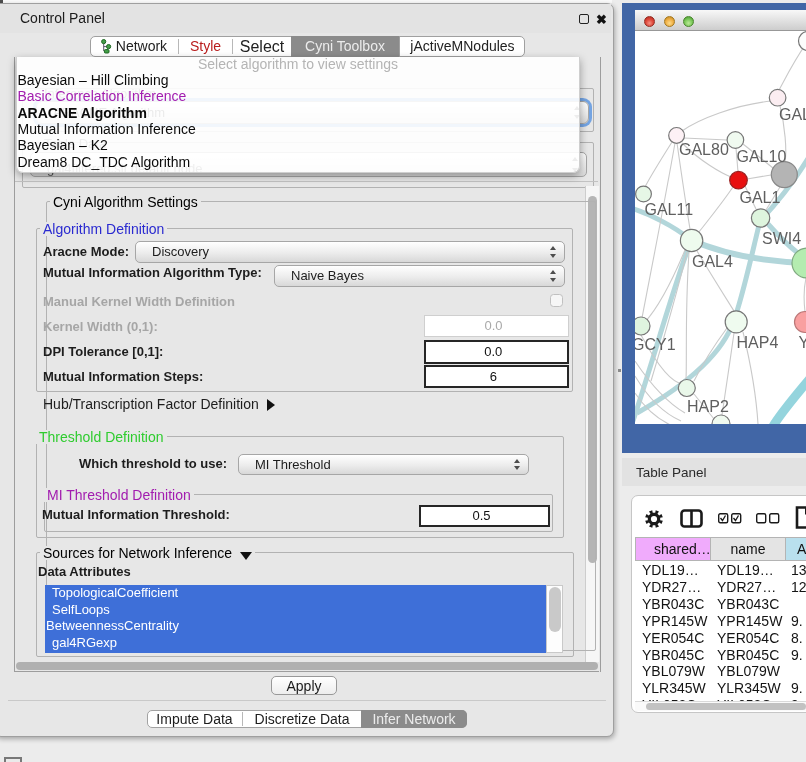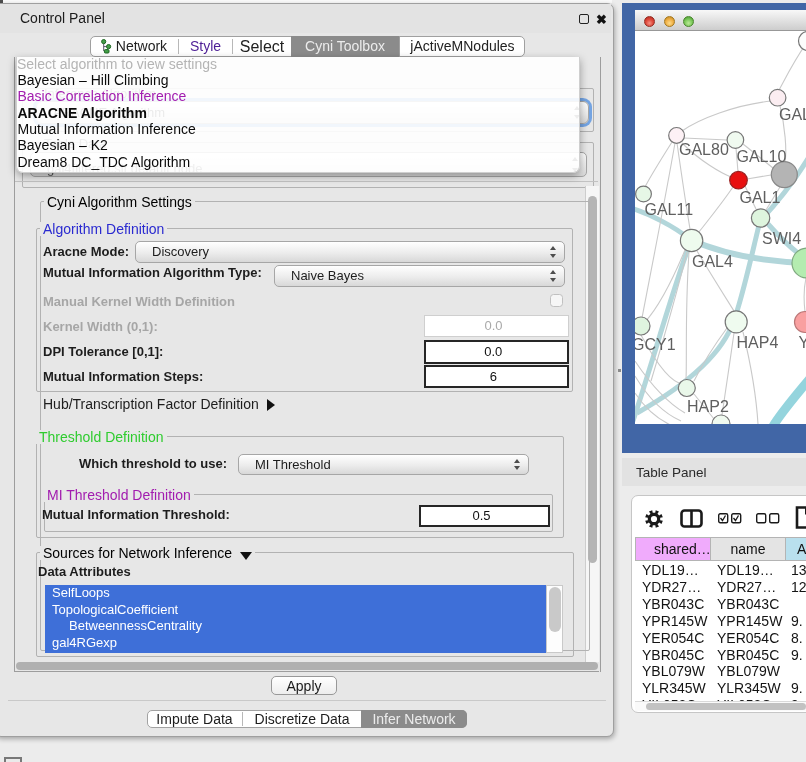--- a/index.html
+++ b/index.html
@@ -50,21 +50,21 @@
 <div class="abs" style="left:44px;top:136px;font-size:13px;color:#4a4a4a">Table Data</div>
 <div class="combo" style="left:30px;top:152px;width:557px;height:25px;line-height:31px;color:#555">gal4filtered.sif default node<span class="arr">
       <i class="u"></i>
       <i class="d"></i>
     </span></div>
 <div class="line" style="left:15px;top:181px;width:583px;height:1px;background:#c2c2c2"></div>
 
 <div class="abs" style="left:585px;top:186px;width:14px;height:476px;background:#f6f6f6;border-left:1px solid #cdcdcd;box-sizing:border-box"></div>
 <div class="abs" style="left:587.5px;top:196px;width:9px;height:367px;background:#b5b5b5;border-radius:4.5px"></div>
 
-<div class="grp" style="left:40px;top:201px;width:550px;height:450px">
+<div class="grp" style="left:46px;top:201px;width:550px;height:450px">
     <span>Cyni Algorithm Settings</span>
   </div>
 <div class="grp" style="left:36px;top:228px;width:536.5px;height:163.5px">
     <span style="color:#2a2ad0">Algorithm Definition</span>
   </div>
 
 <div class="lb" style="left:43px;top:244px">Aracne Mode:</div>
 <div class="combo" style="left:135px;top:241px;width:430px;height:22px;line-height:20px">Discovery<span class="arr">
       <i class="u"></i>
       <i class="d"></i>
@@ -96,23 +96,23 @@
     <span style="color:#a21caf;left:-1px">MI Threshold Definition</span>
   </div>
 <div class="lb" style="left:42px;top:507px">Mutual Information Threshold:</div>
 <div class="tf" style="left:419px;top:505px;width:131px;height:22px;line-height:18px;border-width:2px">0.5</div>
 
 <div class="grp" style="left:36px;top:552px;width:538px;height:105px">
     <span>Sources for Network Inference&nbsp; <i style="display:inline-block;width:0;height:0;border-left:6.5px solid transparent;border-right:6.5px solid transparent;border-top:8px solid #111;vertical-align:-2px"></i></span>
   </div>
 <div class="lb" style="left:38px;top:564px">Data Attributes</div>
 <div class="abs" style="left:45px;top:585px;width:501px;height:68px;background:#3e6fd8;color:#fff;font-size:13px;overflow:hidden" id="dlist">
+    <div style="padding-left:7px;height:16.6px;line-height:16.6px">TopologicalCoefficient</div>
     <div style="padding-left:7px;height:16.6px;line-height:16.6px">SelfLoops</div>
-    <div style="padding-left:7px;height:16.6px;line-height:16.6px">TopologicalCoefficient</div>
-    <div style="padding-left:24px;height:16.6px;line-height:16.6px">BetweennessCentrality</div>
+    <div style="padding-left:1px;height:16.6px;line-height:16.6px">BetweennessCentrality</div>
     <div style="padding-left:7px;height:16.6px;line-height:16.6px">gal4RGexp</div>
   </div>
 <div class="abs" style="left:546px;top:585px;width:17px;height:68px;background:#fdfdfd;border:1px solid #c9c9c9;box-sizing:border-box"></div>
 <div class="abs" style="left:548.5px;top:587px;width:12px;height:45px;background:#c9c9c9;border-radius:6px"></div>
 
 <div class="abs" style="left:16px;top:662px;width:582px;height:8px;background:#b0b0b0;border-radius:4px"></div>
 
 <div class="line" style="left:8px;top:700px;width:598px;height:1px;background:#c9c9c9"></div>
 
 <div class="abs" style="left:271px;top:676px;width:66px;height:19px;background:linear-gradient(#ffffff,#ededed);border:1px solid #989898;border-radius:5px;font-size:14px;color:#1a1a1a;text-align:center;line-height:19px;box-sizing:border-box">Apply</div>
@@ -124,28 +124,28 @@
 <div class="seg dark" style="left:361px;top:710px;width:106px;height:18px;line-height:18px;font-size:14px;border-radius:0 5px 5px 0">Infer Network</div>
 
 <div class="abs" style="left:90px;top:36px;width:435px;height:21px;background:#fff;border:1px solid #a0a0a0;border-radius:5px;box-sizing:border-box"></div>
 <div class="seg" style="left:90px;top:36px;width:88px;height:21px;line-height:21px;font-size:14px;color:#222"><svg width="11" height="15" style="vertical-align:-3px" viewBox="0 0 11 15">
       <path d="M2.7 4.4V12M2.7 7.6H7" stroke="#5a5a6a" stroke-width="1" fill="none"></path>
       <circle cx="2.7" cy="2.6" r="2.1" fill="#45a049" stroke="#1e6823" stroke-width="1"></circle>
       <circle cx="7.6" cy="7.6" r="2.1" fill="#45a049" stroke="#1e6823" stroke-width="1"></circle>
       <rect x="3.4" y="10.6" width="4.6" height="3.4" rx="1" fill="#45a049" stroke="#1e6823" stroke-width="1"></rect>
     </svg> Network</div>
 <div class="sep" style="left:178px;top:39px;height:15px"></div>
-<div class="seg" style="left:179px;top:36px;width:53px;height:27px;line-height:21px;font-size:14px;color:#4c1d95">Style</div>
+<div class="seg" style="left:179px;top:36px;width:53px;height:27px;line-height:21px;font-size:14px;color:#b91c1c">Style</div>
 <div class="sep" style="left:232px;top:39px;height:15px"></div>
 <div class="seg" style="left:233px;top:36px;width:58px;height:21px;line-height:21px;font-size:16px;color:#222">Select</div>
 <div class="seg dark" style="left:291px;top:36px;width:108px;height:21px;line-height:21px;font-size:14px">Cyni Toolbox</div>
 <div class="seg" style="left:399px;top:36px;width:126px;height:21px;line-height:21px;font-size:14px;color:#222;border-left:1px solid #a0a0a0;box-sizing:border-box">jActiveMNodules</div>
 
 <div class="abs" style="left:16px;top:57px;width:564px;height:116px;background:rgba(255,255,255,0.9);border:1px solid #cfcfcf;border-top:none;border-radius:0 0 7px 7px;box-shadow:0 3px 9px rgba(0,0,0,0.35);box-sizing:border-box;font-size:14px">
- <div class="abs" style="left:0;top:-1.5px;width:100%;height:16px;line-height:16px;text-align:left;color:#b4b4b4">Select algorithm to view settings</div>
+ <div class="abs" style="left:0;top:-1.5px;width:100%;height:16px;line-height:16px;text-align:center;color:#b4b4b4">Select algorithm to view settings</div>
  <div class="abs" style="left:0.5px;top:15px;height:16px;line-height:16px;color:#0a0a0a">Bayesian – Hill Climbing</div>
  <div class="abs" style="left:0.5px;top:31.3px;height:16px;line-height:16px;color:#a21caf">Basic Correlation Inference</div>
  <div class="abs" style="left:0.5px;top:47.6px;height:16px;line-height:16px;color:#0a0a0a;font-weight:bold">ARACNE Algorithm</div>
  <div class="abs" style="left:0.5px;top:63.9px;height:16px;line-height:16px;color:#0a0a0a">Mutual Information Inference</div>
  <div class="abs" style="left:0.5px;top:80.2px;height:16px;line-height:16px;color:#0a0a0a">Bayesian – K2</div>
  <div class="abs" style="left:0.5px;top:96.5px;height:16px;line-height:16px;color:#0a0a0a">Dream8 DC_TDC Algorithm</div>
 </div>
 
 <div class="abs" style="left:618px;top:369px;width:3px;height:3px;background:#8a8a8a"></div>
 

